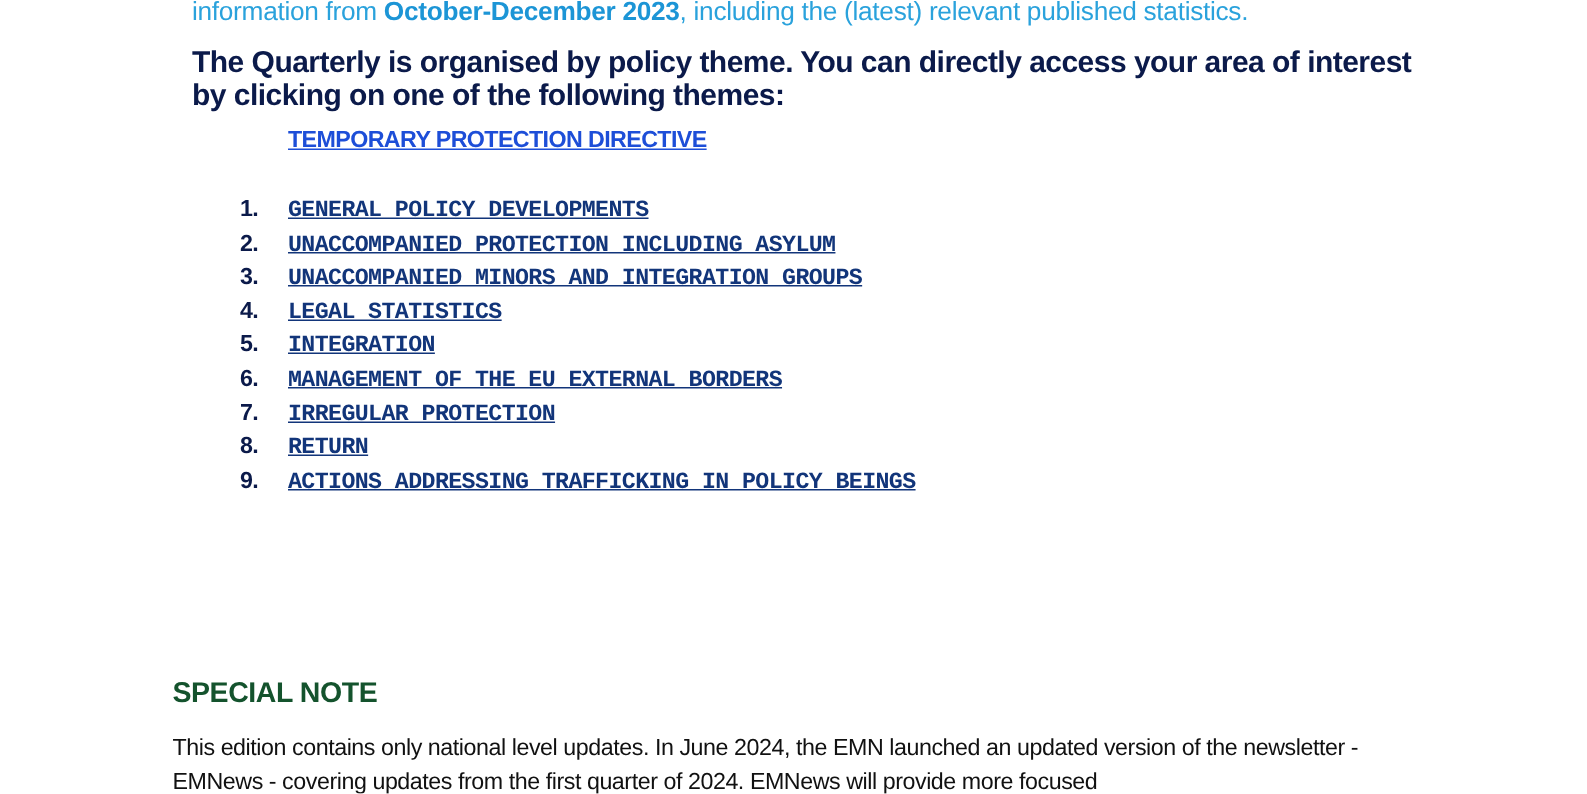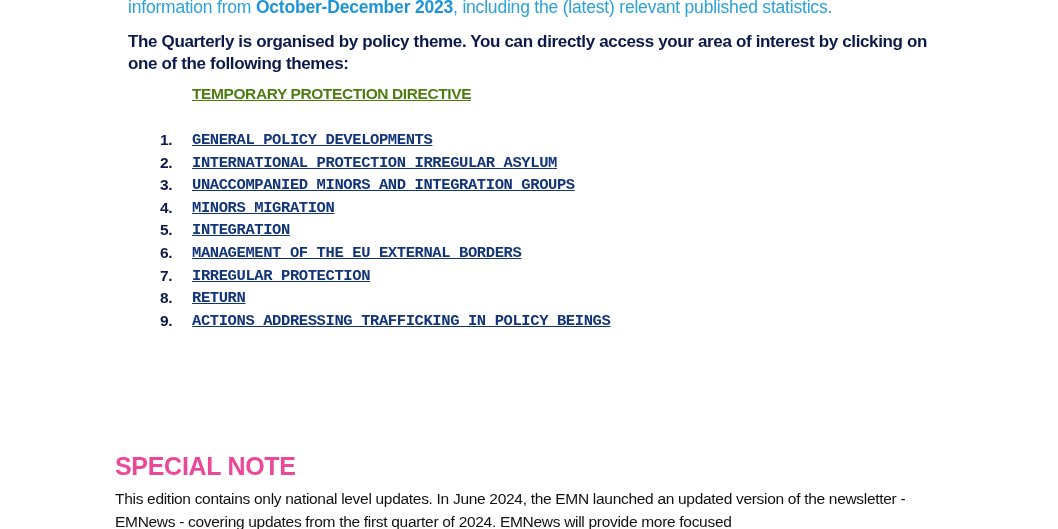--- a/index.html
+++ b/index.html
@@ -31,33 +31,33 @@
   }
   .intro-line b {
     font-weight: bold;
     color: #1c95d6;
   }
   .lead {
     position: absolute;
     left: 128px;
     top: 31px;
     width: 820px;
-    font-size: 17px;
+    font-size: 20px;
     line-height: 22px;
     color: #0b1a4a;
     font-weight: bold;
     letter-spacing: -0.35px;
   }
   .tpd {
     position: absolute;
     left: 192px;
     top: 85px;
     font-size: 15.5px;
     font-weight: bold;
-    color: #4d7c0f;
+    color: #1d4ed8;
     text-decoration: underline;
     letter-spacing: -0.4px;
     white-space: nowrap;
   }
   .themes {
     position: absolute;
     left: 160px;
     top: 129px;
     margin: 0;
     padding: 0;
@@ -78,22 +78,22 @@
   .theme-link {
     color: #12357a;
     text-decoration: underline;
     width: 740px;
     font-family: Liberation Mono, monospace;
   }
   .special-title {
     position: absolute;
     left: 115px;
     top: 452px;
-    font-size: 25px;
-    color: #ec4899;
+    font-size: 19px;
+    color: #14532d;
     font-weight: bold;
     letter-spacing: -0.3px;
   }
   .note-body {
     position: absolute;
     left: 115px;
     top: 487px;
     width: 800px;
     font-size: 15.5px;
     line-height: 23px;
@@ -112,29 +112,29 @@
 
   <a class="tpd">TEMPORARY PROTECTION DIRECTIVE</a>
 
   <ol class="themes">
     <li class="theme-row">
         <span class="theme-num">1.</span>
         <a class="theme-link">GENERAL POLICY DEVELOPMENTS</a>
       </li>
     <li class="theme-row">
         <span class="theme-num">2.</span>
-        <a class="theme-link">INTERNATIONAL PROTECTION IRREGULAR ASYLUM</a>
+        <a class="theme-link">UNACCOMPANIED PROTECTION INCLUDING ASYLUM</a>
       </li>
     <li class="theme-row">
         <span class="theme-num">3.</span>
         <a class="theme-link">UNACCOMPANIED MINORS AND INTEGRATION GROUPS</a>
       </li>
     <li class="theme-row">
         <span class="theme-num">4.</span>
-        <a class="theme-link">MINORS MIGRATION</a>
+        <a class="theme-link">LEGAL STATISTICS</a>
       </li>
     <li class="theme-row">
         <span class="theme-num">5.</span>
         <a class="theme-link">INTEGRATION</a>
       </li>
     <li class="theme-row">
         <span class="theme-num">6.</span>
         <a class="theme-link">MANAGEMENT OF THE EU EXTERNAL BORDERS</a>
       </li>
     <li class="theme-row">

